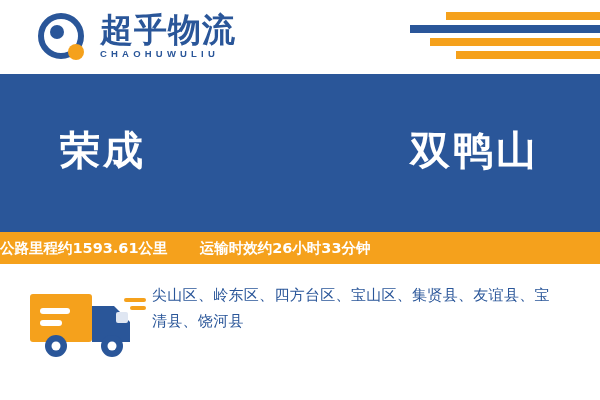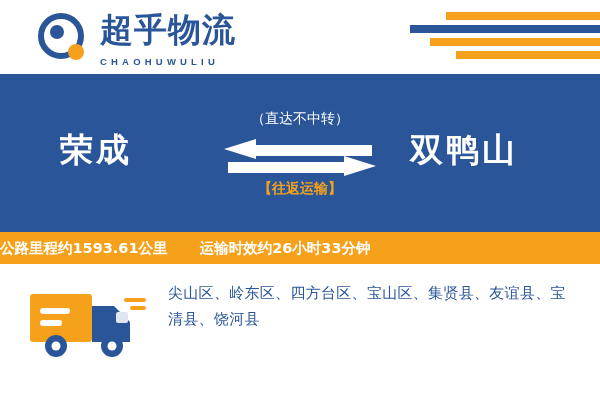--- a/index.html
+++ b/index.html
@@ -67,21 +67,21 @@
     color: #2a5699;
     letter-spacing: 1px;
     line-height: 36px;
   }
   .logo-en {
     font-family: "Liberation Sans", sans-serif;
     font-size: 9.5px;
     font-weight: bold;
     color: #2a5699;
     letter-spacing: 4.2px;
-    margin-top: 8px;
+    margin-top: 0;
   }
   .header-stripes {
     position: absolute;
     right: 0; top: 8px;
     width: 210px; height: 58px;
   }
   .stripe {
     position: absolute;
     height: 8px;
     background: #f5a11c;
@@ -101,21 +101,21 @@
   }
   .route {
     position: absolute;
     left: 0; top: 0;
     width: 600px; height: 158px;
   }
   .city {
     position: absolute;
     top: 52px;
     font-family: "DejaVu Sans", sans-serif;
-    font-size: 33px;
+    font-size: 40px;
     font-weight: bold;
     color: #ffffff;
     letter-spacing: 3px;
     line-height: 48px;
     white-space: nowrap;
   }
   .city-from { left: 60px; }
   .city-to   { left: 368px; margin-left: 42px; }
 
   .arrow-zone {
@@ -175,23 +175,23 @@
     width: 600px; height: 136px;
     background: #ffffff;
   }
   .truck {
     position: absolute;
     left: 28px; top: 18px;
     width: 120px; height: 84px;
   }
   .areas {
     position: absolute;
-    left: 168px; top: 18px;
+    left: 152px; top: 18px;
     width: 412px;
-    font-family: Liberation Mono, monospace;
+    font-family: Liberation Serif, serif;
     font-size: 15px;
     color: #2a5699;
     line-height: 26px;
     letter-spacing: 0.3px;
   }
 </style>
 </head>
 <body>
 
 <div class="page">
@@ -215,32 +215,20 @@
       <div class="stripe s3"></div>
       <div class="stripe s4"></div>
     </div>
   </div>
 
   <div class="main-panel">
     <div class="route">
 
       <div class="city city-from">荣成</div>
 
-      <div class="arrow-zone">
-        <div class="label-direct">（直达不中转）</div>
-
-        <svg class="arrows" viewBox="0 0 160 42">
-          <polygon points="4,13 36,3 36,23" fill="#ffffff"></polygon>
-          <rect x="34" y="9" width="118" height="11" fill="#ffffff"></rect>
-          <polygon points="156,30 124,20 124,40" fill="#ffffff"></polygon>
-          <rect x="8" y="26" width="118" height="11" fill="#ffffff"></rect>
-        </svg>
-
-        <div class="label-round">【往返运输】</div>
-      </div>
 
       <div class="city city-to">双鸭山</div>
     </div>
   </div>
 
   <div class="info-bar">
     <div class="info-text">
       <span>公路里程约1593.61公里</span>
       <span class="info-gap"></span>
       <span>运输时效约26小时33分钟</span>

